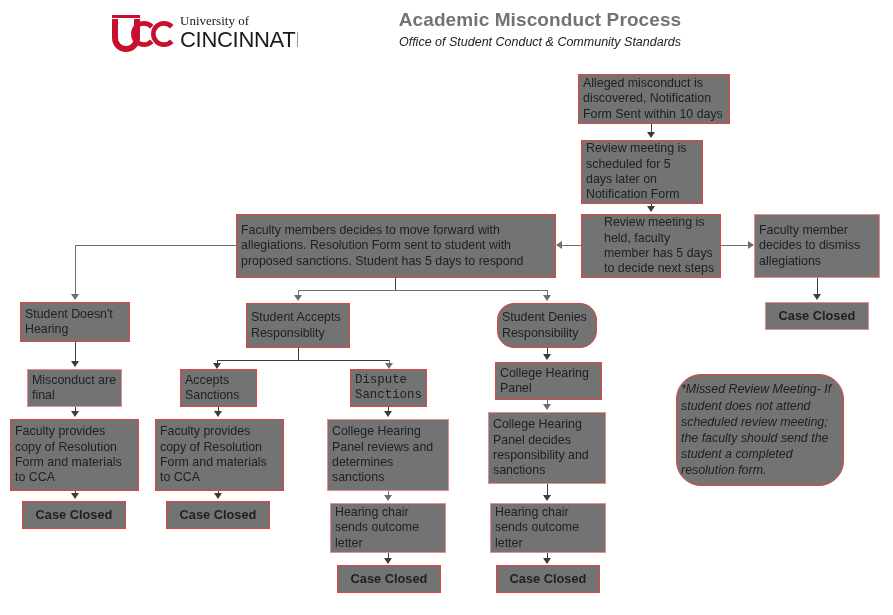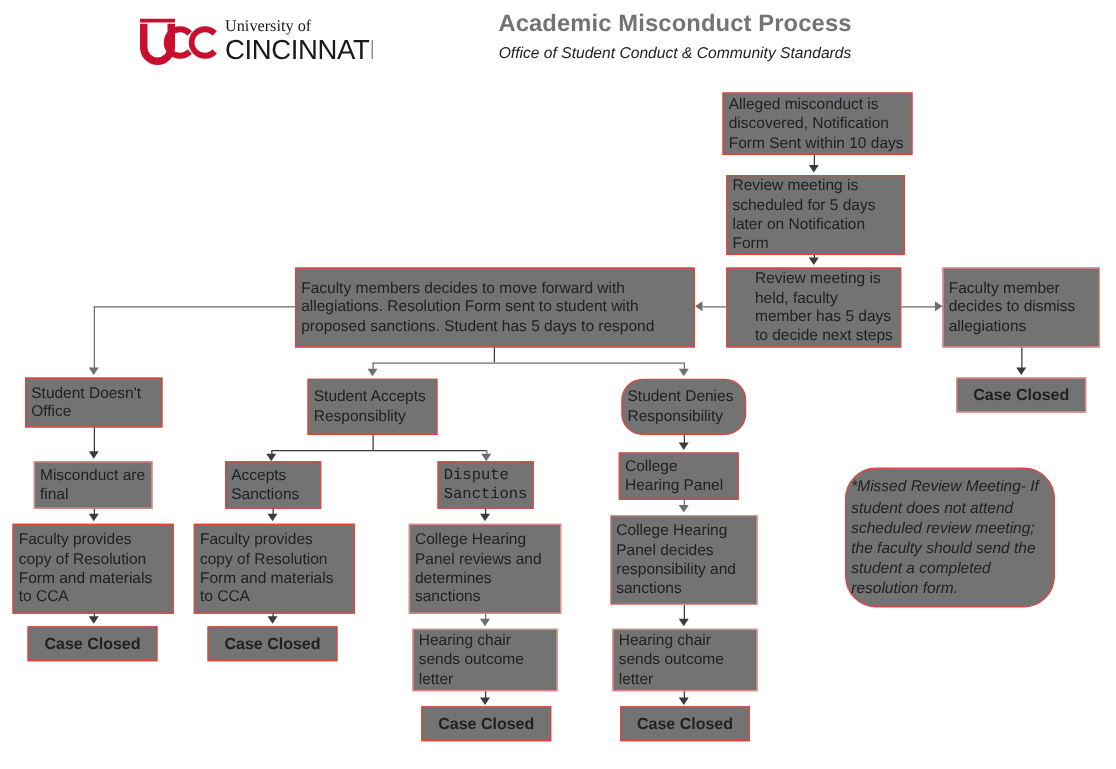--- a/index.html
+++ b/index.html
@@ -118,31 +118,31 @@
     </svg>
   </div>
 
   <div id="title-block">
     <div id="page-title">Academic Misconduct Process</div>
     <div id="page-subtitle">Office of Student Conduct &amp; Community Standards</div>
   </div>
 
   <div class="node strong-border" style="left:578px; top:74px; width:152px; height:50px;">Alleged misconduct is discovered, Notification Form Sent within 10 days</div>
 
-  <div class="node strong-border" style="left:581px; top:140px; width:143px; height:64px;">Review meeting is scheduled for 5 days later on Notification Form</div>
+  <div class="node strong-border" style="left:581px; top:140px; width:122px; height:64px;">Review meeting is scheduled for 5 days later on Notification Form</div>
 
   <div class="node strong-border" style="left:581px; top:214px; width:140px; height:64px;padding-left:22px;">Review meeting is held, faculty member has 5 days to decide next steps</div>
 
   <div class="node" style="left:754px; top:214px; width:126px; height:64px;">Faculty member decides to dismiss allegiations</div>
 
   <div class="node bold" style="left:765px; top:302px; width:104px; height:28px;">Case Closed</div>
 
   <div class="node strong-border" style="left:236px; top:214px; width:320px; height:64px;">Faculty members decides to move forward with allegiations. Resolution Form sent to student with proposed sanctions. Student has 5 days to respond</div>
 
-  <div class="node strong-border" style="left:20px; top:302px; width:110px; height:40px;">Student Doesn't Office</div>
+  <div class="node strong-border" style="left:20px; top:302px; width:110px; height:40px;">Student Doesn't Hearing</div>
 
   <div class="node" style="left:27px; top:369px; width:95px; height:38px;">Misconduct are final</div>
 
   <div class="node strong-border" style="left:10px; top:419px; width:129px; height:72px;">Faculty provides copy of Resolution Form and materials to CCA</div>
 
   <div class="node bold strong-border" style="left:22px; top:501px; width:104px; height:28px;">Case Closed</div>
 
   <div class="node strong-border" style="left:246px; top:303px; width:104px; height:45px;">Student Accepts Responsiblity</div>
 
   <div class="node strong-border" style="left:180px; top:369px; width:77px; height:38px;">Accepts Sanctions</div>
@@ -154,21 +154,21 @@
   <div class="node strong-border" style="left:350px; top:369px; width:77px; height:38px;font-family:Liberation Mono, monospace;">Dispute Sanctions</div>
 
   <div class="node" style="left:327px; top:419px; width:122px; height:72px;">College Hearing Panel reviews and determines sanctions</div>
 
   <div class="node" style="left:330px; top:503px; width:116px; height:50px;">Hearing chair sends outcome letter</div>
 
   <div class="node bold strong-border" style="left:337px; top:565px; width:104px; height:28px;">Case Closed</div>
 
   <div class="node strong-border" style="left:497px; top:303px; width:100px; height:45px;border-radius:17px;">Student Denies Responsibility</div>
 
-  <div class="node strong-border" style="left:495px; top:362px; width:96px; height:38px;">College Hearing Panel</div>
+  <div class="node strong-border" style="left:495px; top:362px; width:107px; height:38px;">College Hearing Panel</div>
 
   <div class="node" style="left:488px; top:412px; width:118px; height:72px;">College Hearing Panel decides responsibility and sanctions</div>
 
   <div class="node" style="left:490px; top:503px; width:116px; height:50px;">Hearing chair sends outcome letter</div>
 
   <div class="node bold strong-border" style="left:496px; top:565px; width:104px; height:28px;">Case Closed</div>
 
   <div class="node note strong-border" style="left:676px; top:374px; width:168px; height:112px;border-radius:25px;">*Missed Review Meeting- If student does not attend scheduled review meeting; the faculty should send the student a completed resolution form.</div>
 
   <div class="conn v" style="left:651px; top:124px; height:10px;"></div>

